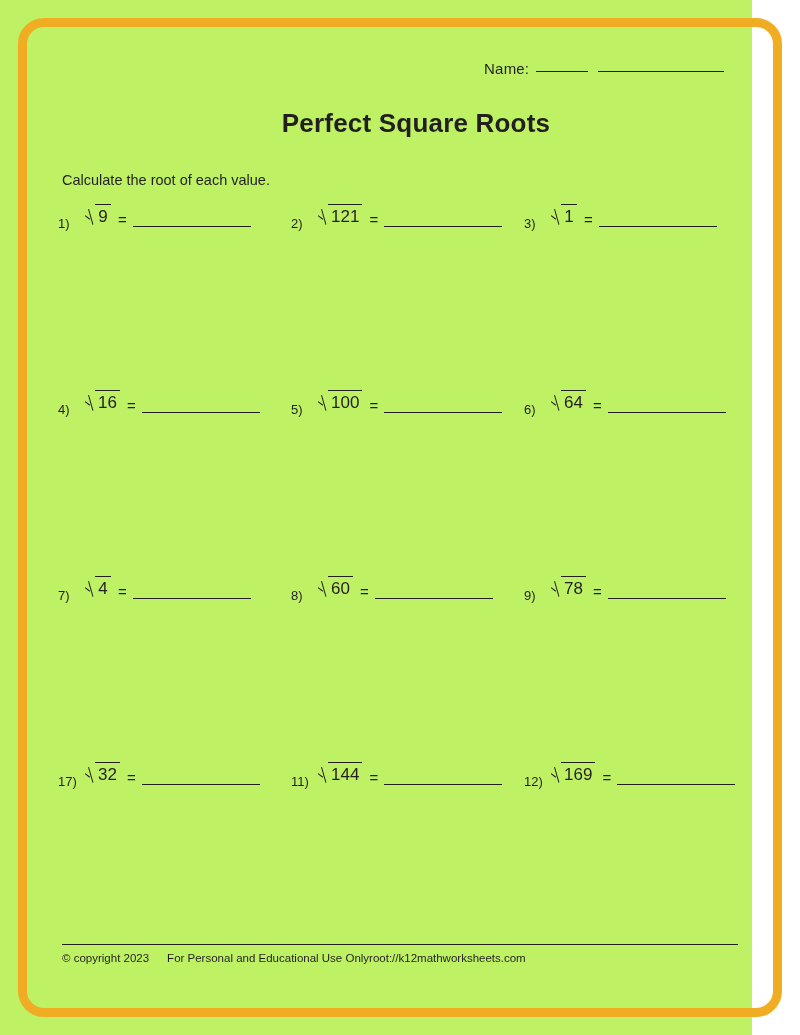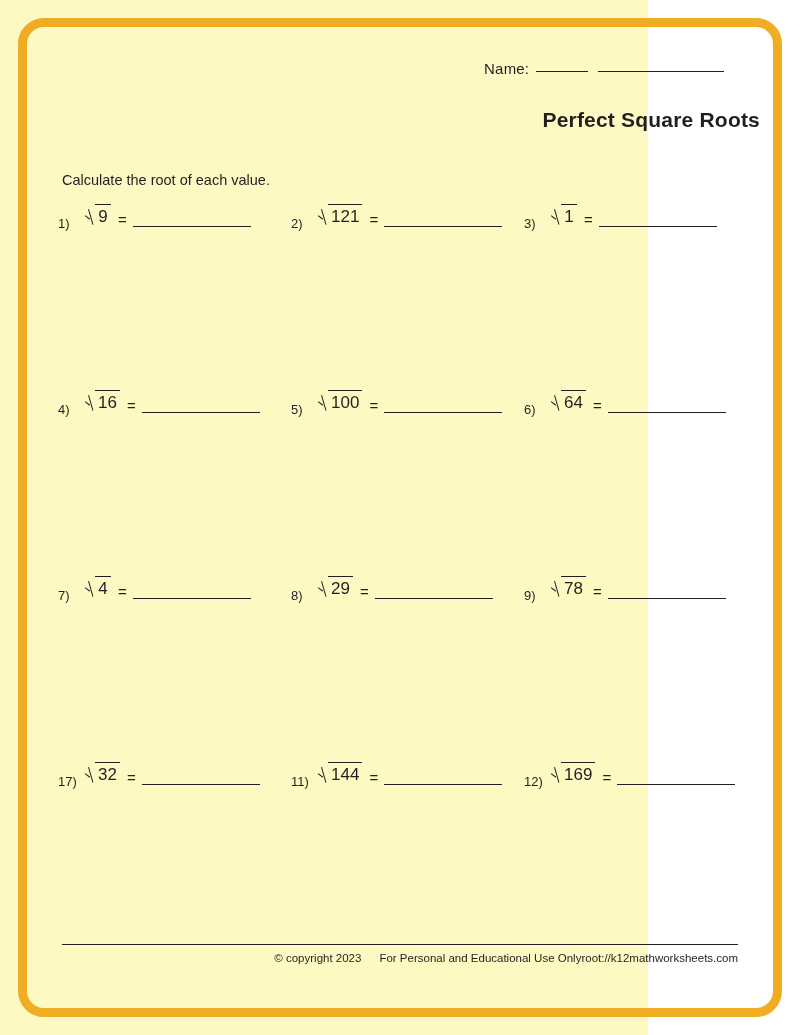--- a/index.html
+++ b/index.html
@@ -8,23 +8,23 @@
     background: #ffffff;
   }
   body {
     width: 800px;
     height: 1035px;
     font-family: "Liberation Sans", sans-serif;
     color: #231f20;
   }
   .page {
     position: relative;
-    width: 648px;
+    width: 752px;
     height: 1035px;
-    background: #fef9c3;
+    background: #bef264;
     box-sizing: border-box;
     text-decoration: underline;
   }
   .border-frame {
     position: absolute;
     left: 18px;
     top: 18px;
     width: 764px;
     height: 999px;
     border: 9px solid #f0ad24;
@@ -54,24 +54,24 @@
     border-bottom: 1.3px solid #231f20;
     margin: 0 4px 0 2px;
     vertical-align: 2px;
   }
   .name-row .rule.long {
     width: 126px;
   }
   .title {
     position: absolute;
     top: 70px;
-    left: 0;
+    left: 16px;
     width: 720px;
-    text-align: right;
-    font-size: 21px;
+    text-align: center;
+    font-size: 26px;
     font-weight: bold;
     letter-spacing: 0.2px;
   }
   .instructions {
     position: absolute;
     top: 134px;
     left: 22px;
     font-size: 14.5px;
   }
   .grid {
@@ -162,21 +162,21 @@
     top: 906px;
     width: 676px;
     border-top: 1.6px solid #231f20;
   }
   .footer {
     position: absolute;
     left: 22px;
     top: 914px;
     width: 676px;
     display: flex;
-    justify-content: flex-end;
+    justify-content: flex-start;
     font-size: 11.5px;
     color: #231f20;
   }
   .footer .mid {
     margin-left: 18px;
   }
 </style>
 </head>
 <body>
 
@@ -279,21 +279,21 @@
             </span>
             <span class="eq">=</span>
             <span class="answer-line"></span>
           </div>
         </div>
         <div class="cell">
           <div class="num">8)</div>
           <div class="expr">
             <span class="radical">
               <span class="tick"></span>
-              <span class="radicand">29</span>
+              <span class="radicand">60</span>
             </span>
             <span class="eq">=</span>
             <span class="answer-line"></span>
           </div>
         </div>
         <div class="cell">
           <div class="num">9)</div>
           <div class="expr">
             <span class="radical">
               <span class="tick"></span>

